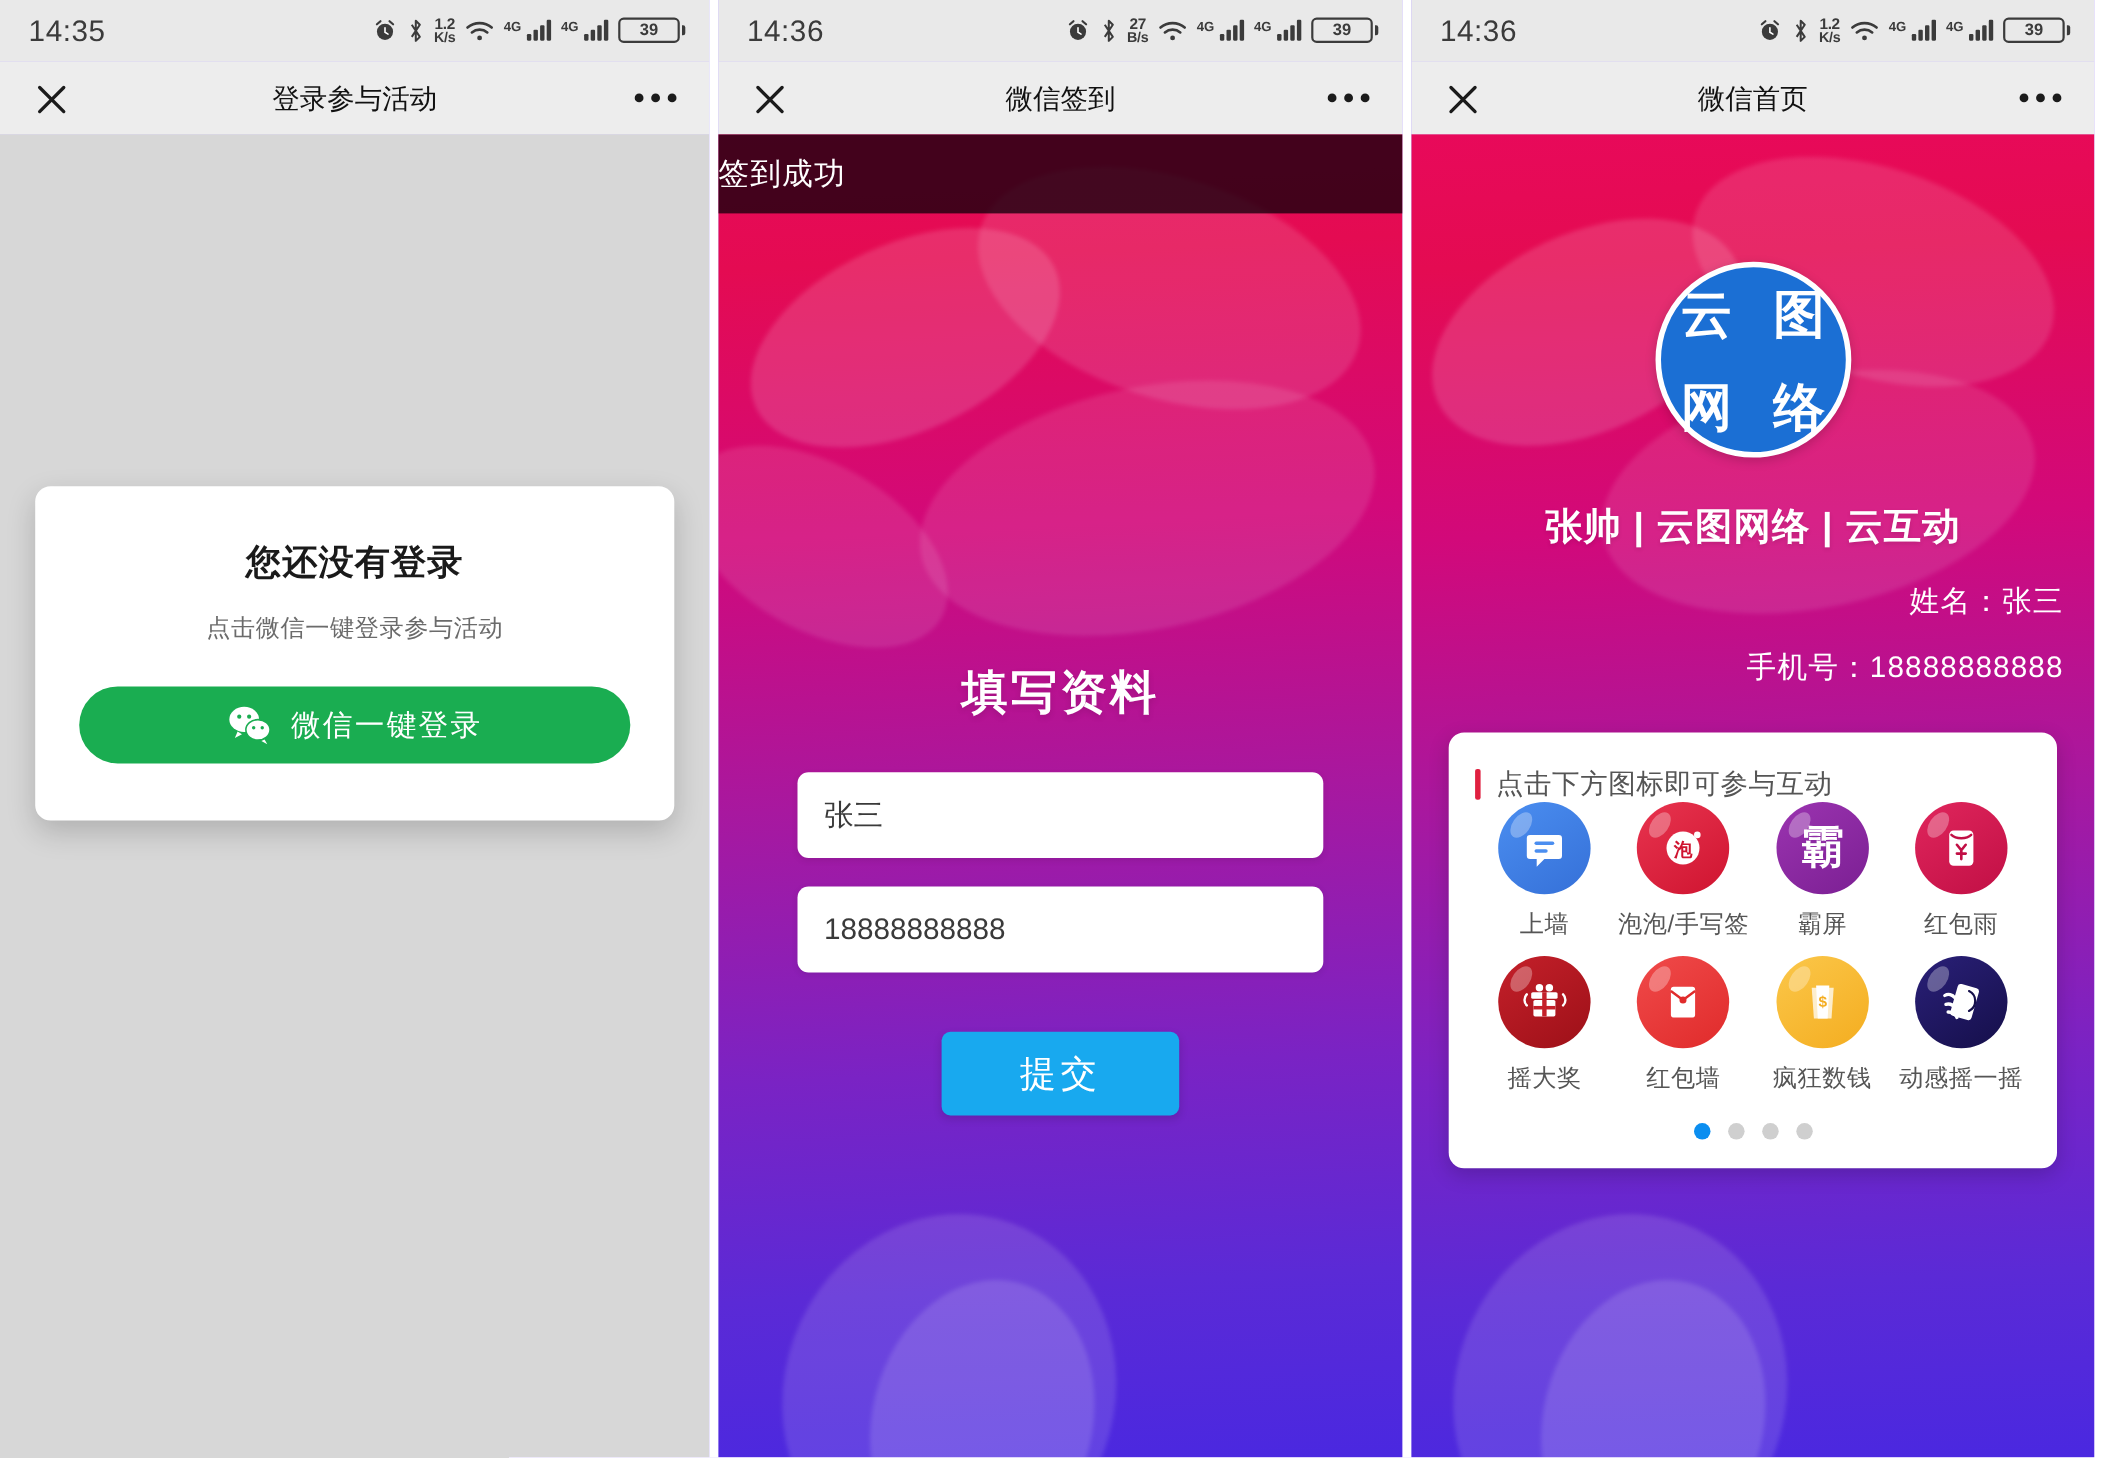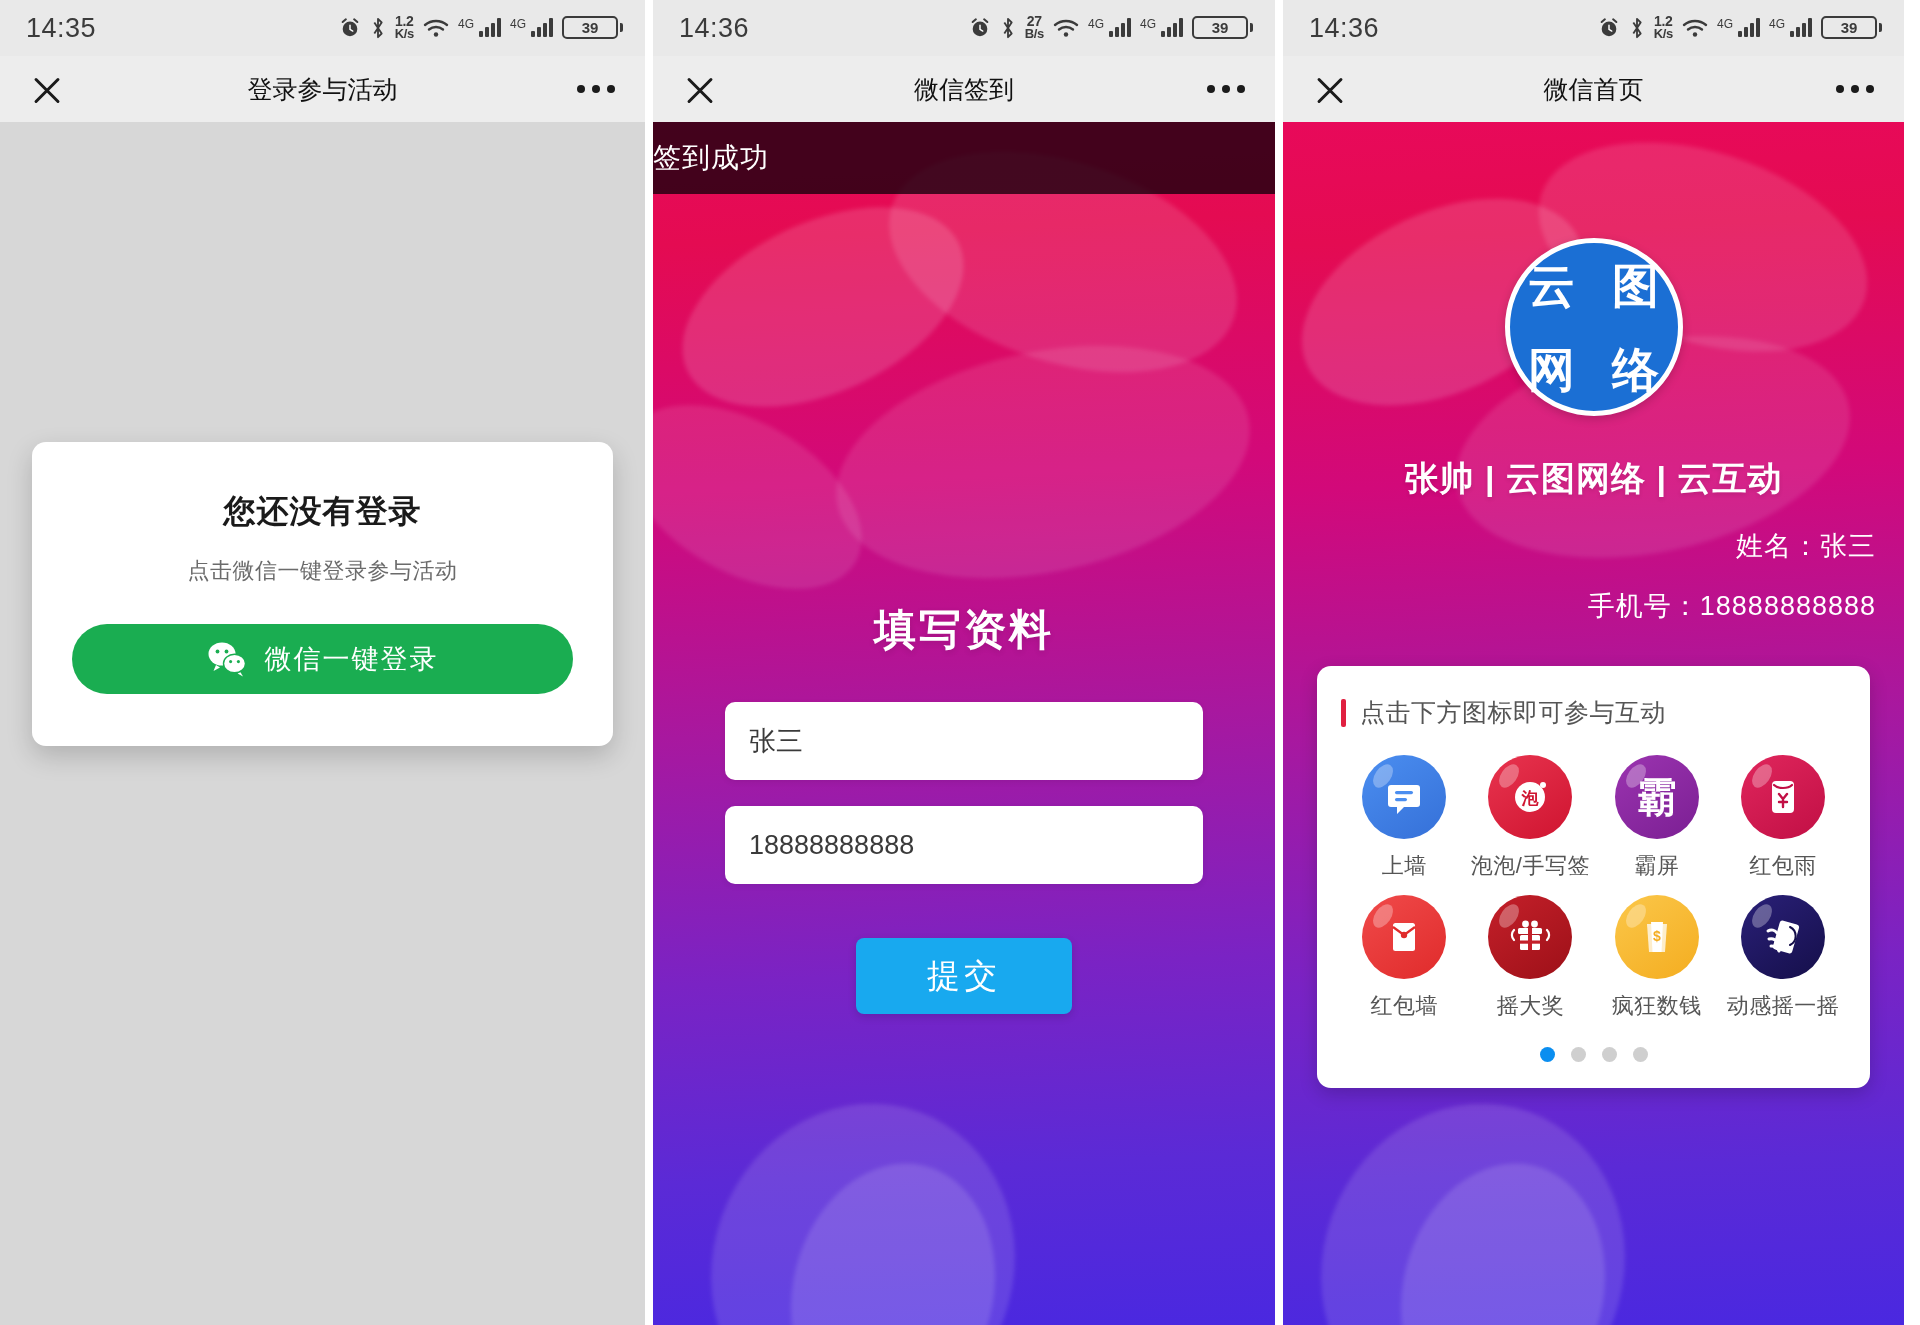--- a/index.html
+++ b/index.html
@@ -18,21 +18,21 @@
   .statusbar{
     height:56px; background:#e9e9e9; display:flex; align-items:center;
     justify-content:space-between; padding:0 22px 0 26px; position:relative; z-index:5;
   }
   .clock{ font-size:27px; color:#3b3b3b; letter-spacing:.5px; font-weight:400; }
   .sysicons{ display:flex; align-items:center; gap:9px;justify-content:center; }
   .sysicons svg{ display:block; }
   .netspeed{ display:flex; flex-direction:column; align-items:center; line-height:.95;
     font-size:14px; color:#3b3b3b; font-weight:700; letter-spacing:-.3px; }
   .netspeed .u{ font-size:13px; }
-  .gtag{ font-size:12px; color:#3b3b3b; font-weight:400; align-self:flex-start; margin-top:2px; margin-right:-4px;}
+  .gtag{ font-size:12px; color:#3b3b3b; font-weight:700; align-self:flex-start; margin-top:2px; margin-right:-4px;}
   .sig{ display:flex; align-items:flex-end; gap:2px; height:19px; }
   .sig i{ width:4px; background:#3b3b3b; display:block; border-radius:1px;}
   .sig i:nth-child(1){height:6px}.sig i:nth-child(2){height:10px}
   .sig i:nth-child(3){height:14px}.sig i:nth-child(4){height:19px}
   .batt{ display:flex; align-items:center; }
   .battbody{ width:56px; height:23px; border:2.5px solid #3b3b3b; border-radius:5px;
     display:flex; align-items:center; justify-content:center; font-size:15px; color:#3b3b3b; font-weight:700;}
   .battcap{ width:3px; height:9px; background:#3b3b3b; margin-left:2px; border-radius:0 2px 2px 0;}
 
   
@@ -109,21 +109,21 @@
   .logo span{ font-size:47px; color:#fff; font-weight:700; line-height:1; }
   .userline{ text-align:center; margin-top:40px; font-size:34px; color:#fff; font-weight:700;
              letter-spacing:1px; text-shadow:0 2px 4px rgba(0,0,0,.12);}
   .inforow{ text-align:right; margin-top:26px; font-size:27px; color:#fff; letter-spacing:1px;}
   .inforow.phone{ margin-top:24px;}
 
   .card{
     margin:42px 6px 0; background:#fff; border-radius:14px; padding:30px 24px 20px;
     box-shadow:0 6px 18px rgba(0,0,0,.18);
   }
-  .cardhead{ display:flex; align-items:center; gap:14px; margin-bottom:26px;}
+  .cardhead{ display:flex; align-items:center; gap:14px; }
   .cardbar{ width:5px; height:28px; background:#e02040; border-radius:2px; display:block;}
   .cardhead .t{ font-size:25px; color:#555; letter-spacing:.5px;}
   .grid{ display:grid; grid-template-columns:repeat(4,1fr); row-gap:14px; }
   .cell{ display:flex; flex-direction:column; align-items:center; cursor:pointer;}
   .ic{ width:84px; height:84px; border-radius:50%; position:relative; overflow:hidden;
        display:flex; align-items:center; justify-content:center; }
   .ic:after{ content:""; position:absolute; top:8px; left:13px; width:16px; height:26px;
              background:rgba(255,255,255,.30); border-radius:50%; transform:rotate(35deg); }
   .ic .glyph{ position:relative; z-index:2; display:flex; align-items:center; justify-content:center;}
   .ic .glyph svg{ display:block;}
@@ -408,50 +408,50 @@
                     <rect x="11" y="7" width="22" height="32" rx="4" fill="#fff"></rect>
                     <path d="M13 11c4 4 14 4 18 0" stroke="#c10f45" stroke-width="2.2" fill="none" stroke-linecap="round"></path>
                     <path d="M18 20l4 5 4-5M22 25v8M18 28h8" stroke="#c10f45" stroke-width="2.4" fill="none" stroke-linecap="round" stroke-linejoin="round"></path>
                   </svg>
                 </div>
               </div>
               <div class="celllabel">红包雨</div>
             </div>
 
             <div class="cell">
-              <div class="ic" style="background:linear-gradient(145deg,#f04a4a,#e02b2b)">
-                <div class="glyph">
-                  <svg width="44" height="46" viewBox="0 0 44 46">
-                    <rect x="11" y="9" width="22" height="28" rx="2.5" fill="#fff"></rect>
-                    <path d="M11 13l11 8 11-8" stroke="#e02b2b" stroke-width="2.2" fill="none" stroke-linejoin="round"></path>
-                    <circle cx="22" cy="21" r="3.2" fill="#e02b2b"></circle>
-                  </svg>
-                </div>
-              </div>
-              <div class="celllabel">红包墙</div>
-            </div>
-
-            <div class="cell">
               <div class="ic" style="background:linear-gradient(145deg,#c4202a,#9d1018)">
                 <div class="glyph">
                   <svg width="48" height="46" viewBox="0 0 48 46">
                     <circle cx="19.5" cy="10" r="3.4" fill="#fff"></circle>
                       <circle cx="28.5" cy="10" r="3.4" fill="#fff"></circle>
                     <rect x="12" y="14" width="24" height="6" rx="1.5" fill="#fff"></rect>
                     <rect x="14" y="21" width="20" height="15" rx="1.5" fill="#fff"></rect>
                     <rect x="22" y="14" width="4" height="22" fill="#c4202a"></rect>
                     <rect x="14" y="26.5" width="20" height="3.2" fill="#c4202a"></rect>
                     <path d="M8 16a7 7 0 0 0 0 10M41 16a7 7 0 0 1 0 10" stroke="#fff" stroke-width="2.2" fill="none" stroke-linecap="round"></path>
                   </svg>
                 </div>
               </div>
               <div class="celllabel">摇大奖</div>
             </div>
 
             <div class="cell">
+              <div class="ic" style="background:linear-gradient(145deg,#f04a4a,#e02b2b)">
+                <div class="glyph">
+                  <svg width="44" height="46" viewBox="0 0 44 46">
+                    <rect x="11" y="9" width="22" height="28" rx="2.5" fill="#fff"></rect>
+                    <path d="M11 13l11 8 11-8" stroke="#e02b2b" stroke-width="2.2" fill="none" stroke-linejoin="round"></path>
+                    <circle cx="22" cy="21" r="3.2" fill="#e02b2b"></circle>
+                  </svg>
+                </div>
+              </div>
+              <div class="celllabel">红包墙</div>
+            </div>
+
+            <div class="cell">
               <div class="ic" style="background:linear-gradient(145deg,#fbc74a,#f4ad20)">
                 <div class="glyph">
                   <svg width="46" height="46" viewBox="0 0 46 46">
                     <path d="M13 10h20l-2 28H15z" fill="#fff" opacity=".75"></path>
                     <path d="M17 8h12l-1.5 30h-9z" fill="#fff"></path>
                     <text x="23" y="27" text-anchor="middle" font-size="14" font-weight="700" fill="#f4ad20" font-family="'Liberation Sans',sans-serif">$</text>
                   </svg>
                 </div>
               </div>
               <div class="celllabel">疯狂数钱</div>

